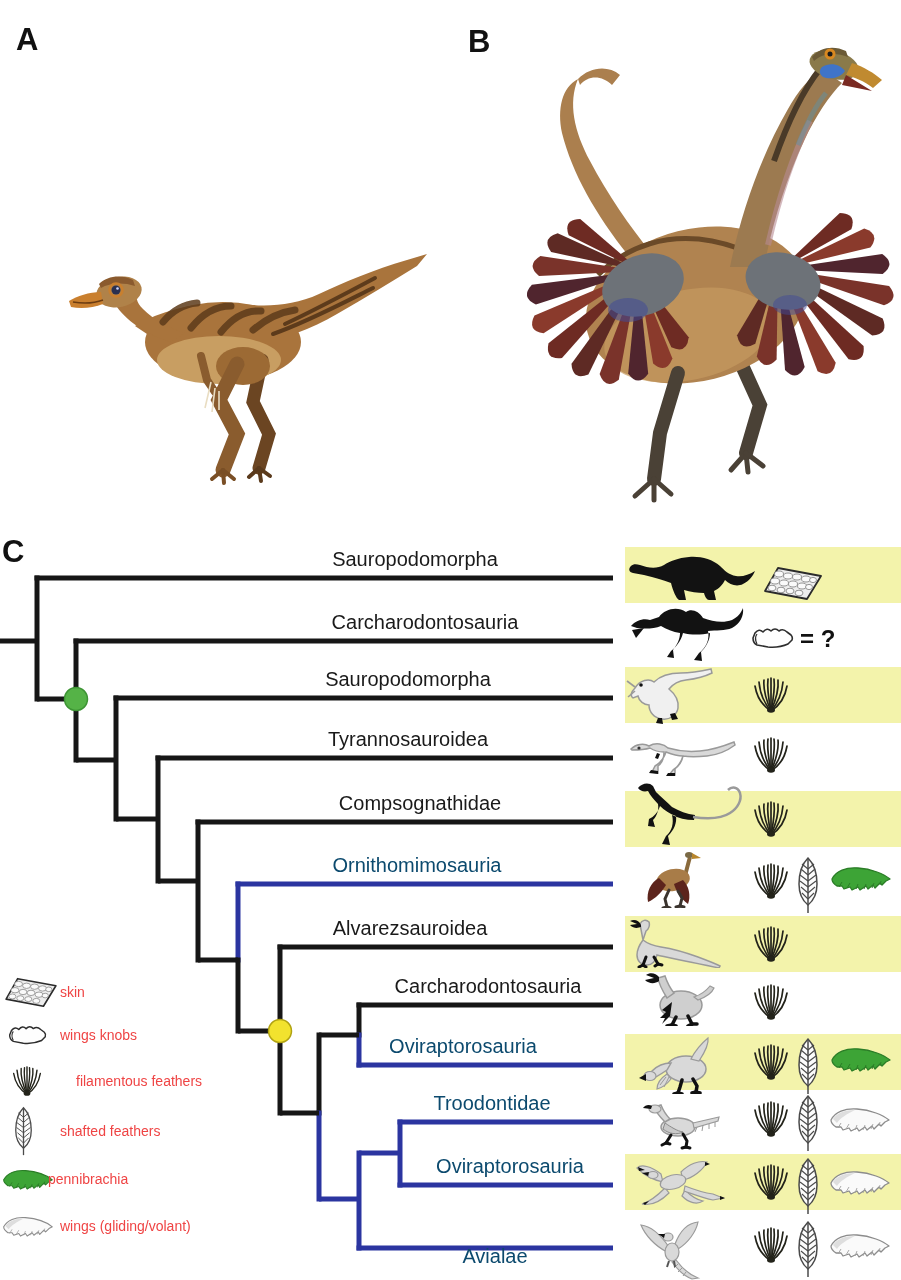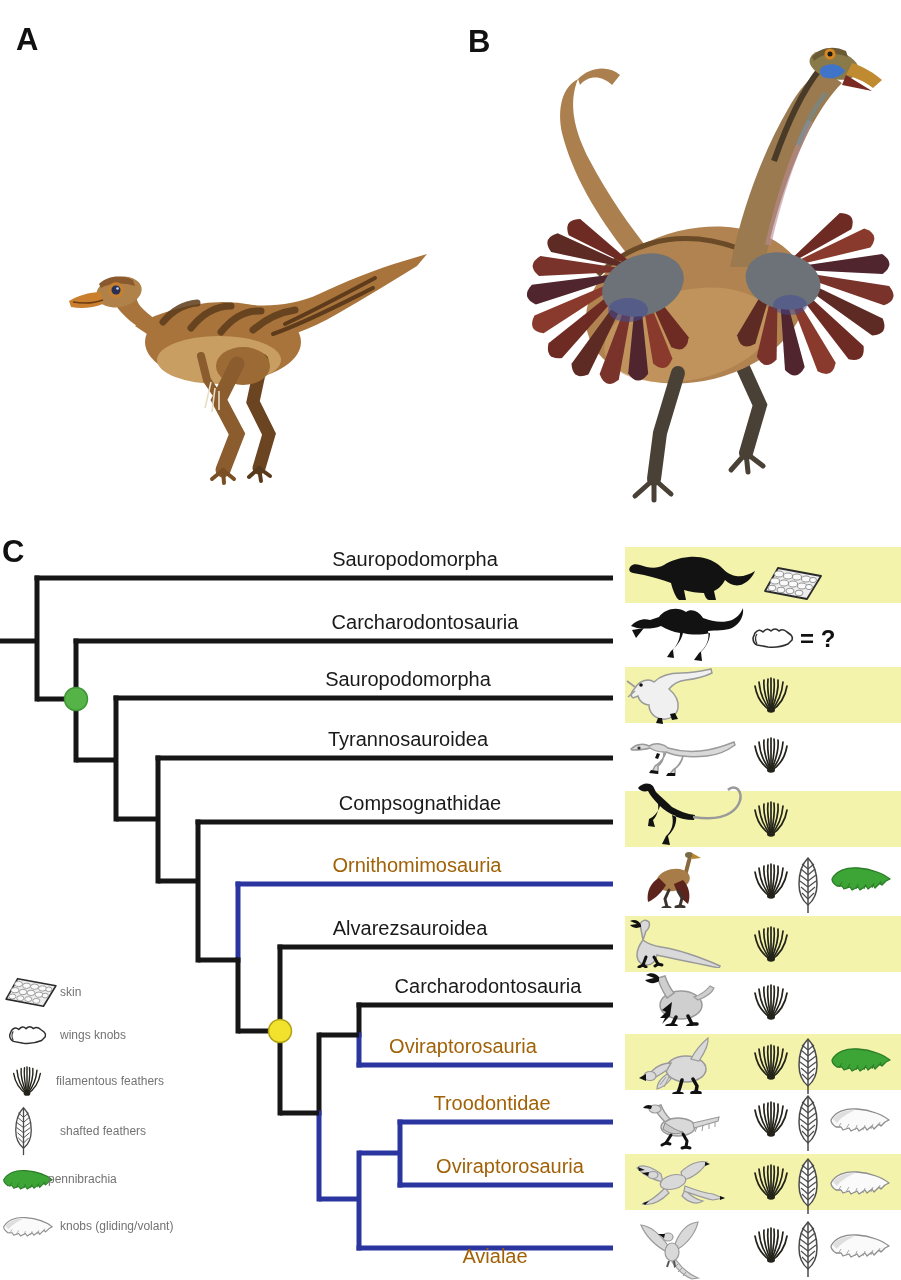--- a/index.html
+++ b/index.html
@@ -3,22 +3,22 @@
 <meta charset="utf-8">
 <style>
   html,body{margin:0;padding:0;background:#fff;}
   .page{position:relative;width:901px;height:1280px;background:#fff;overflow:hidden;
         font-family:"Liberation Sans", sans-serif;}
   .panel-letter{position:absolute;font-size:31px;font-weight:bold;color:#111;line-height:1;}
   .abs-svg{position:absolute;}
   #clado{position:absolute;left:0;top:0;}
   .taxon-label{position:absolute;transform:translateX(-50%);font-size:20px;line-height:24px;
                white-space:nowrap;color:#1a1a1a;pointer-events:none;}
-  .taxon-label.hl{color:#a16207;}
-  .legend-label{position:absolute;font-size:12px;line-height:26px;color:#737373;white-space:nowrap;}
+  .taxon-label.hl{color:#0c4a6e;}
+  .legend-label{position:absolute;font-size:14px;line-height:26px;color:#ef4444;white-space:nowrap;}
   .equals-q{position:absolute;font-size:24px;font-weight:bold;color:#111;line-height:26px;}
 </style>
 </head>
 <body>
 
 <div class="page">
 
   <div class="panel-letter" style="left:16px;top:24px">A</div>
   <div class="panel-letter" style="left:468px;top:26px">B</div>
   <div class="panel-letter" style="left:2px;top:536px">C</div>
@@ -459,18 +459,18 @@
       <div class="taxon-label hl" style="left:417px;top:853px">Ornithomimosauria</div>
       <div class="taxon-label" style="left:410px;top:916px">Alvarezsauroidea</div>
       <div class="taxon-label" style="left:488px;top:974px">Carcharodontosauria</div>
       <div class="taxon-label hl" style="left:463px;top:1034px">Oviraptorosauria</div>
       <div class="taxon-label hl" style="left:492px;top:1091px">Troodontidae</div>
       <div class="taxon-label hl" style="left:510px;top:1154px">Oviraptorosauria</div>
       <div class="taxon-label hl" style="left:495px;top:1244px">Avialae</div>
       <div class="equals-q" style="left:800px;top:626px">= ?</div>
       <div class="legend-label" style="left:60px;top:979px">skin</div>
       <div class="legend-label" style="left:60px;top:1022px">wings knobs</div>
-      <div class="legend-label" style="left:56px;top:1068px">filamentous feathers</div>
+      <div class="legend-label" style="left:76px;top:1068px">filamentous feathers</div>
       <div class="legend-label" style="left:60px;top:1118px">shafted feathers</div>
       <div class="legend-label" style="left:48px;top:1166px">pennibrachia</div>
-      <div class="legend-label" style="left:60px;top:1213px">knobs (gliding/volant)</div>
+      <div class="legend-label" style="left:60px;top:1213px">wings (gliding/volant)</div>
     </div>
 </div>
 
 </body></html>

